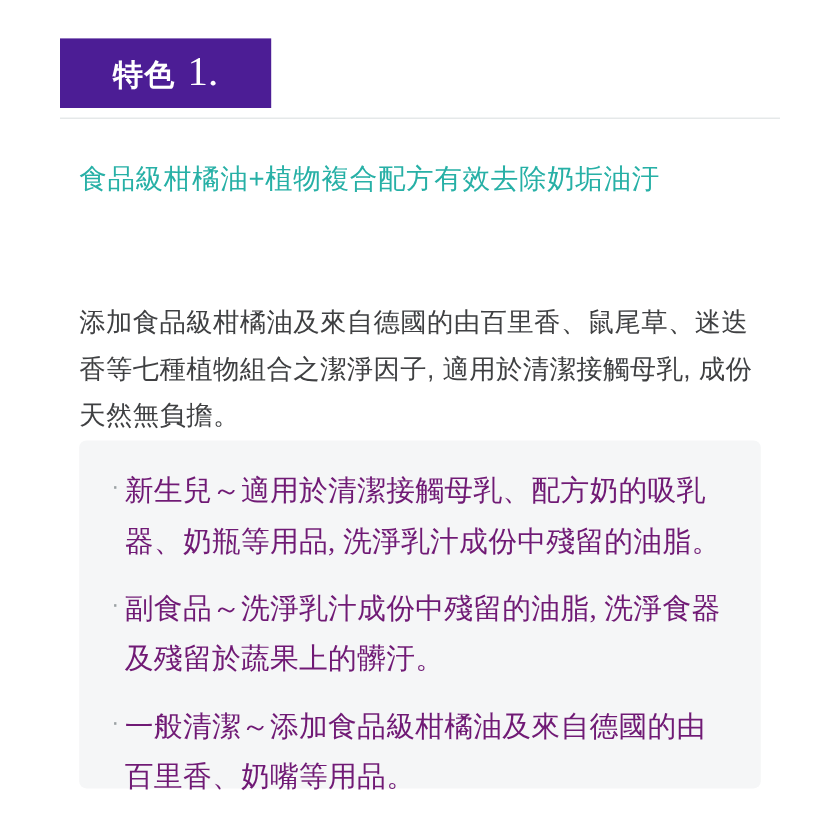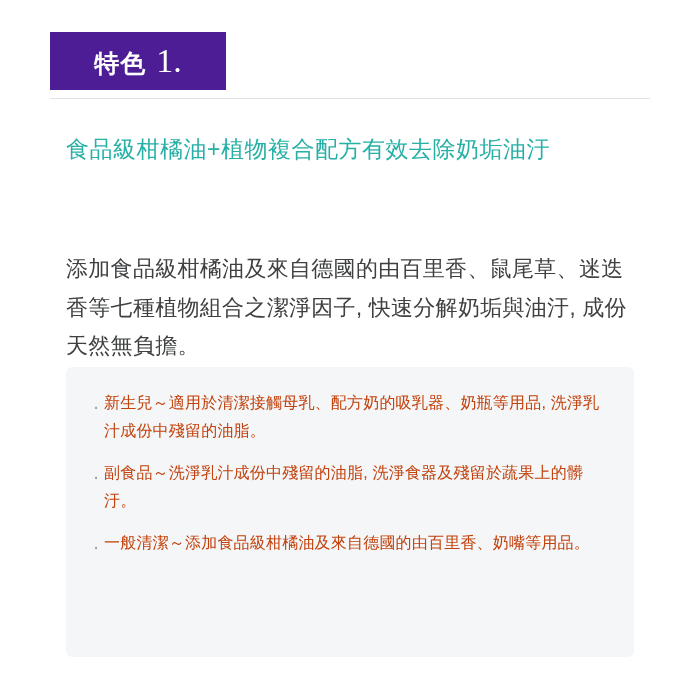--- a/index.html
+++ b/index.html
@@ -116,43 +116,44 @@
   .bullet-dot {
     flex: 0 0 auto;
     width: 16px;
     color: #9aa0a3;
     font-size: 20px;
     line-height: 1.75;
     text-align: center;
   }
   .bullet-text {
     flex: 1 1 auto;
-    color: #c2410c;
-    font-size: 16px;
+    color: #701a75;
+    font-size: 24px;
     line-height: 1.75;
     letter-spacing: 0.2px;
+    font-family: Liberation Serif, serif;
   }
 </style>
 </head>
 <body>
 
 <div class="page">
 
   <div class="badge">
     <div class="badge-inner">
       <span class="badge-label">特色</span>
       <span class="badge-number">1.</span>
     </div>
   </div>
 
   <div class="divider"></div>
 
   <h1 class="heading">食品級柑橘油+植物複合配方有效去除奶垢油汙</h1>
 
-  <p class="body-copy">添加食品級柑橘油及來自德國的由百里香、鼠尾草、迷迭香等七種植物組合之潔淨因子, 快速分解奶垢與油汙, 成份天然無負擔。</p>
+  <p class="body-copy">添加食品級柑橘油及來自德國的由百里香、鼠尾草、迷迭香等七種植物組合之潔淨因子, 適用於清潔接觸母乳, 成份天然無負擔。</p>
 
   <div class="card">
     <ul class="bullet-list">
       <li class="bullet-item">
         <span class="bullet-dot">·</span>
         <span class="bullet-text">新生兒～適用於清潔接觸母乳、配方奶的吸乳器、奶瓶等用品, 洗淨乳汁成份中殘留的油脂。</span>
       </li>
       <li class="bullet-item">
         <span class="bullet-dot">·</span>
         <span class="bullet-text">副食品～洗淨乳汁成份中殘留的油脂, 洗淨食器及殘留於蔬果上的髒汙。</span>

